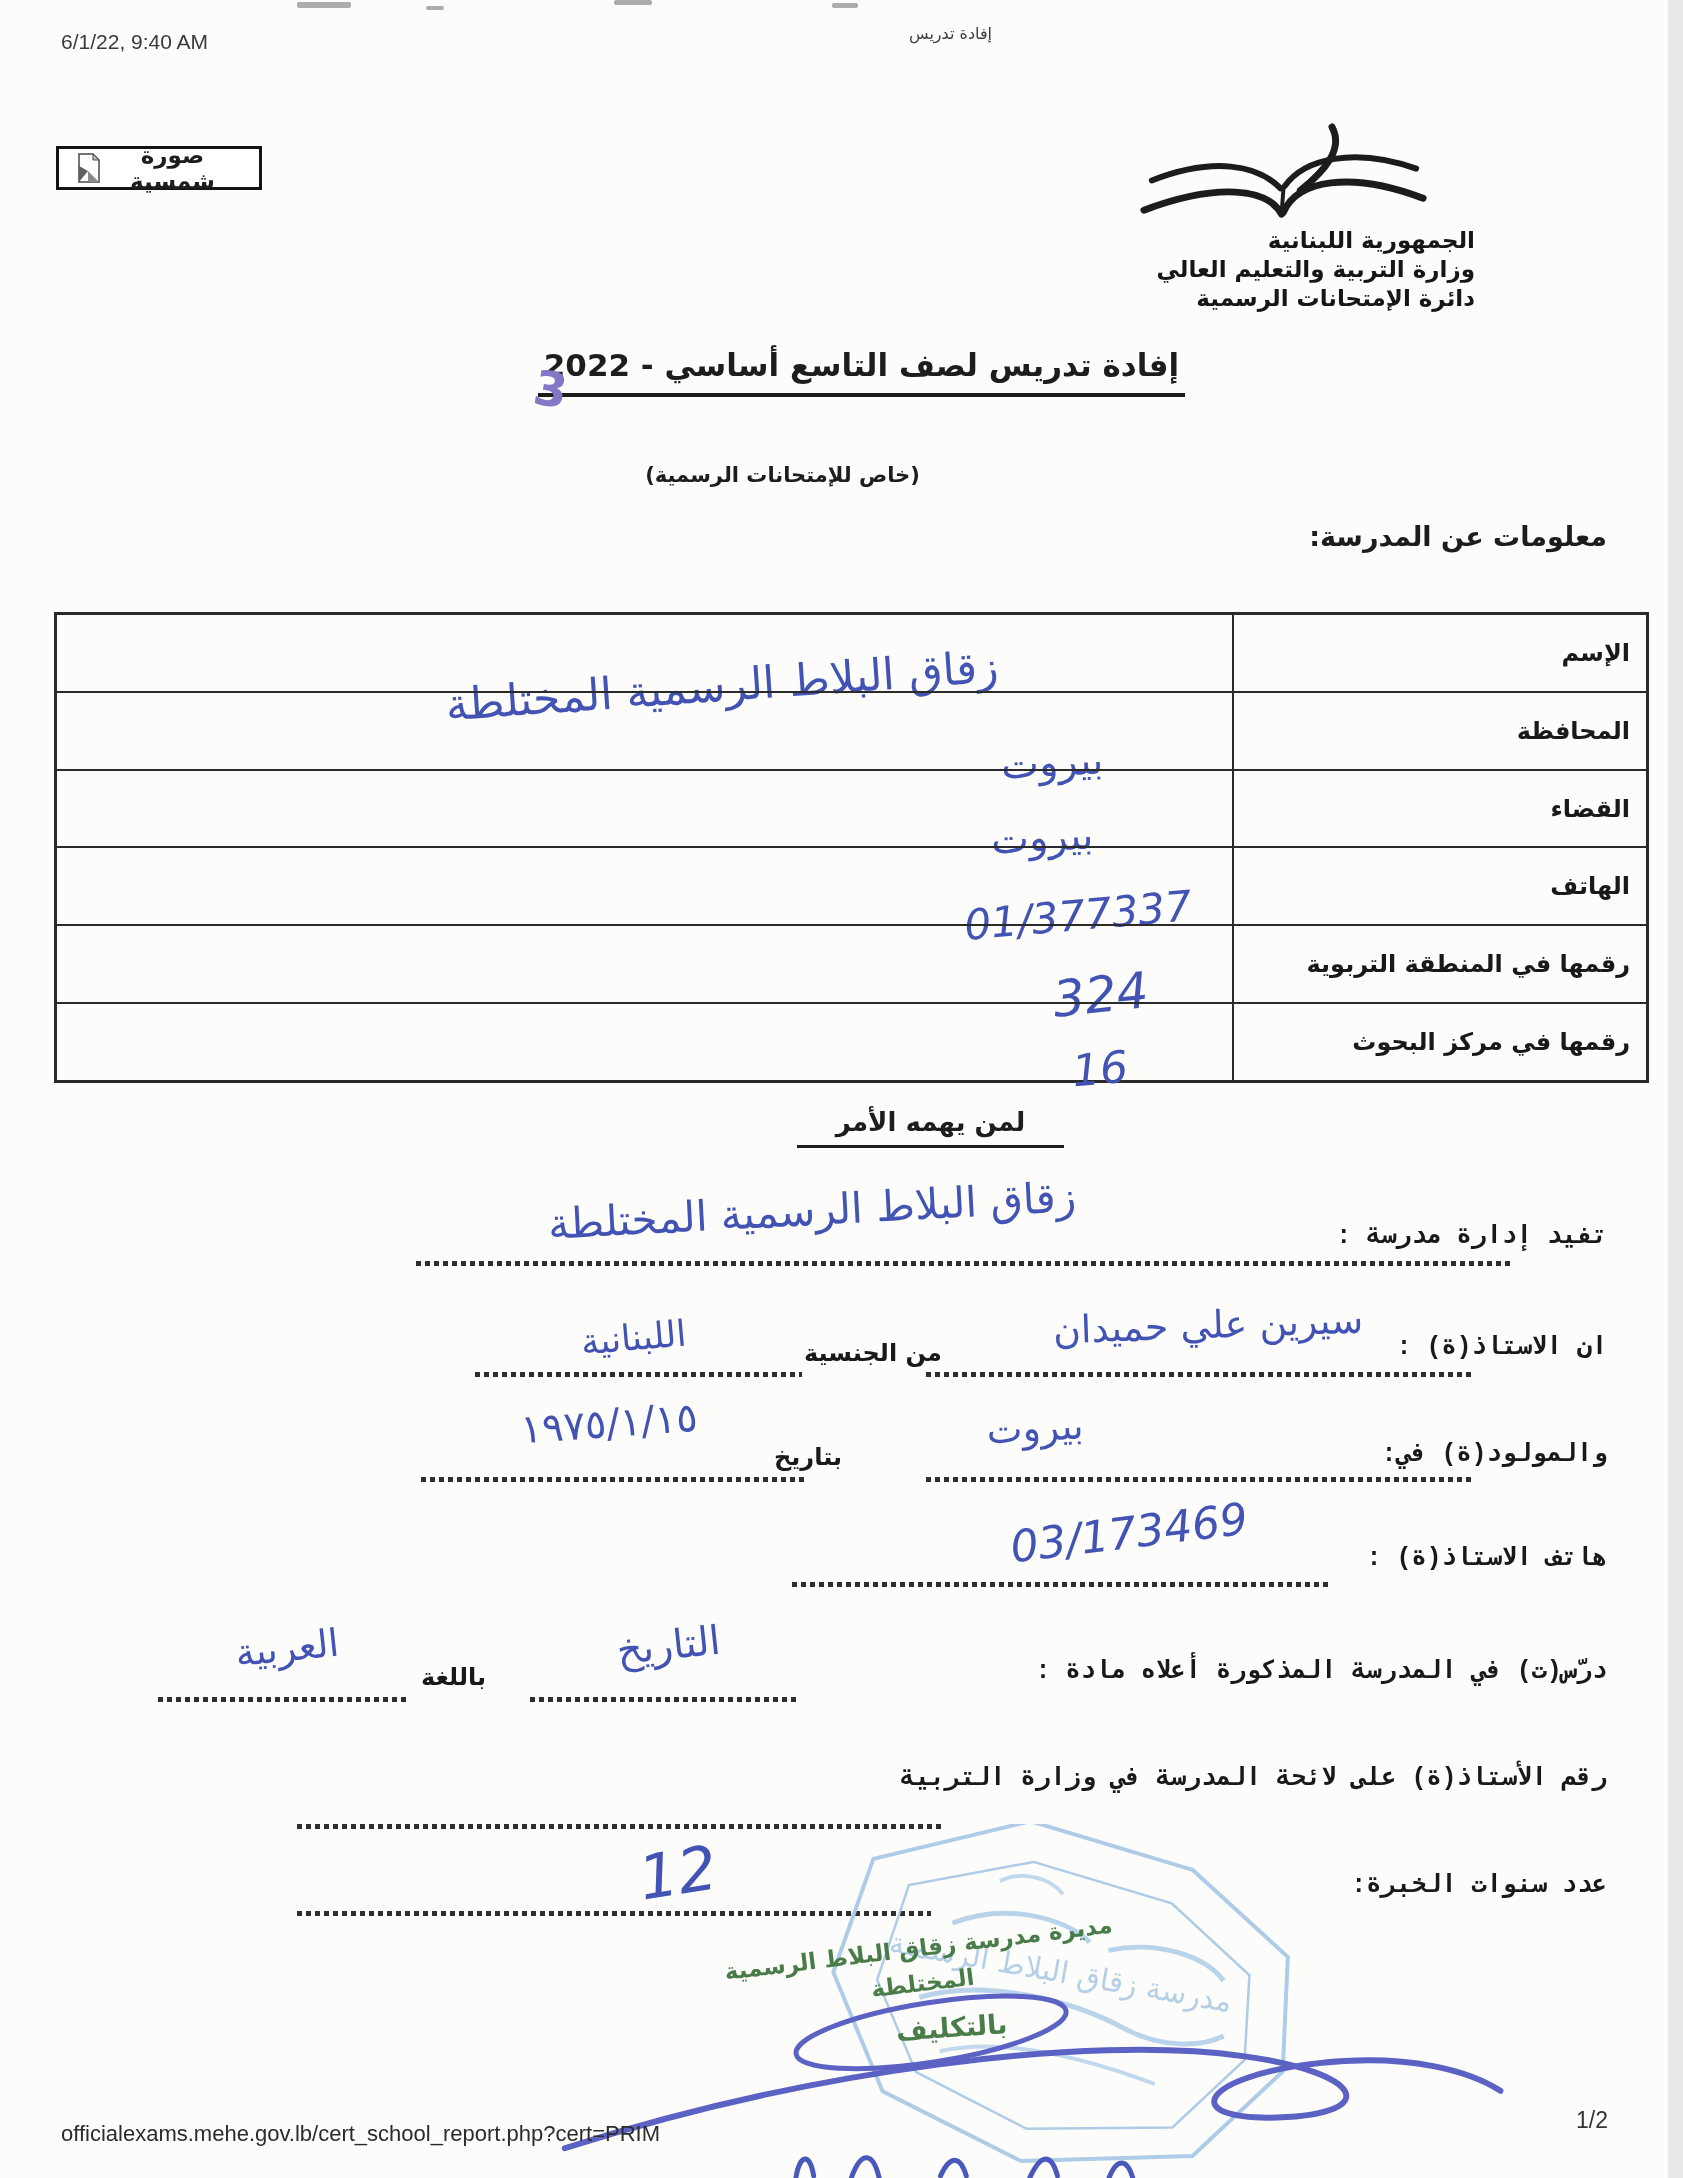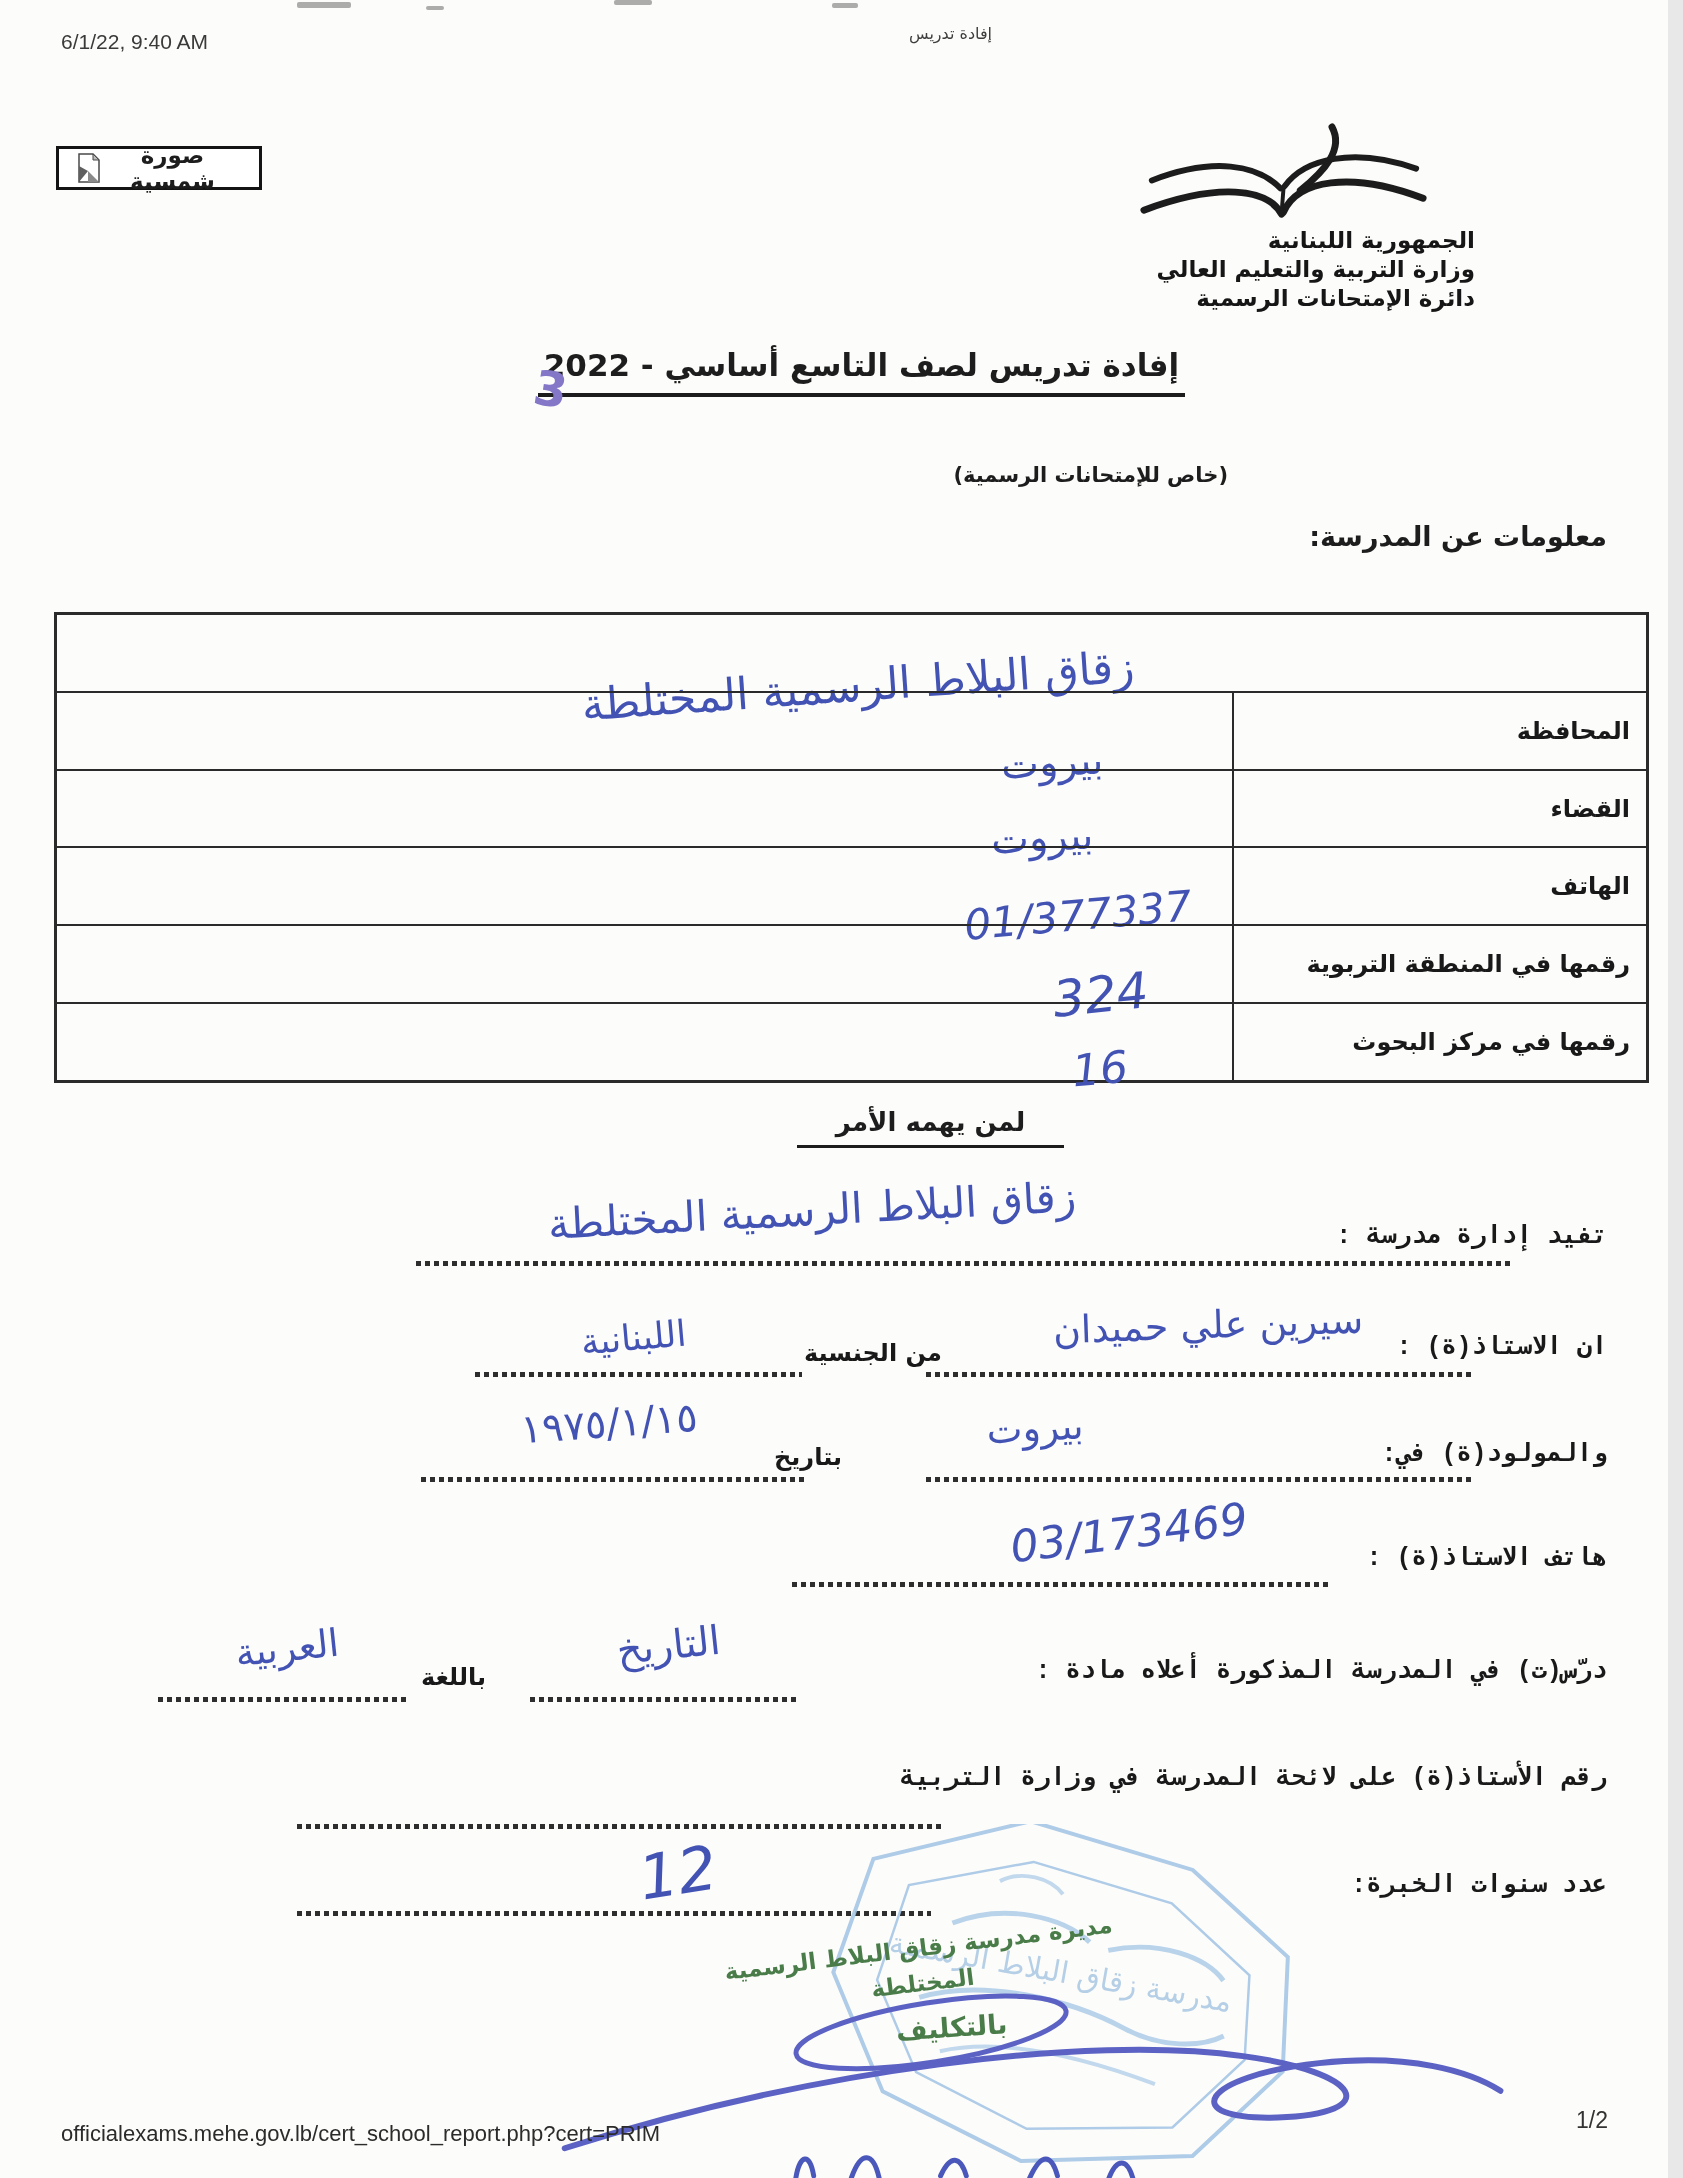--- a/index.html
+++ b/index.html
@@ -73,29 +73,30 @@
   </div>
 
   <div class="abs" style="left:337px;top:347px;width:1049px;text-align:center;">
     <span class="ar b" style="display:inline-block;position:relative;font-size:31px;
           border-bottom:4px solid #1c1c1c;padding:0 6px 10px 6px;">
       <span>إفادة تدريس لصف التاسع أساسي - 2022</span>
       <span class="hw" style="position:absolute;left:-4px;top:14px;font-size:48px;color:#8577c8;
             transform:rotate(9deg);font-weight:bold;">3</span>
     </span>
   </div>
-  <div class="abs ar b" style="left:337px;top:463px;width:891px;font-size:21px;">(خاص للإمتحانات الرسمية)</div>
+  <div class="abs ar b" style="left:337px;top:463px;width:891px;text-align:center;font-size:21px;">(خاص للإمتحانات الرسمية)</div>
 
   <div class="abs ar b" style="right:61px;top:521px;font-size:27px;">معلومات عن المدرسة:</div>
 
   <div class="info-table">
     <div class="info-row">
       <div class="cell-value">
         <span class="hw" style="position:absolute;left:33%;bottom:-20px;font-size:44px;transform:rotate(-4deg);">زقاق البلاط الرسمية المختلطة</span>
       </div>
+      <div class="cell-label">الإسم</div>
     </div>
     <div class="info-row">
       <div class="cell-value">
         <span class="hw" style="position:absolute;right:129px;bottom:-16px;font-size:40px;transform:rotate(-3deg);">بيروت</span>
       </div>
       <div class="cell-label">المحافظة</div>
     </div>
     <div class="info-row">
       <div class="cell-value">
         <span class="hw" style="position:absolute;right:139px;bottom:-14px;font-size:40px;transform:rotate(-3deg);">بيروت</span>

